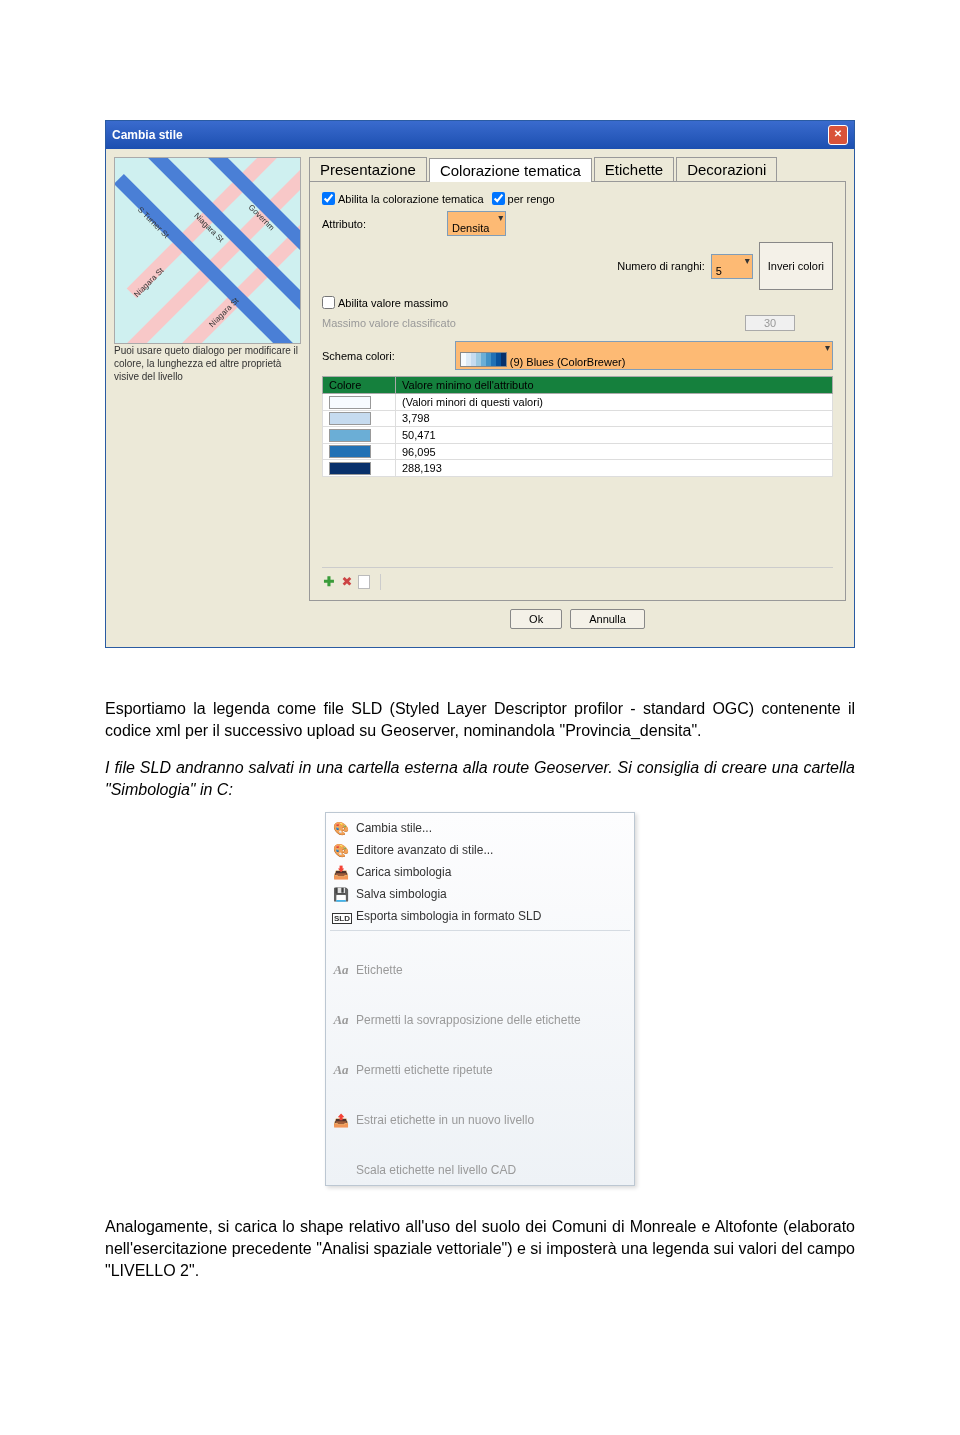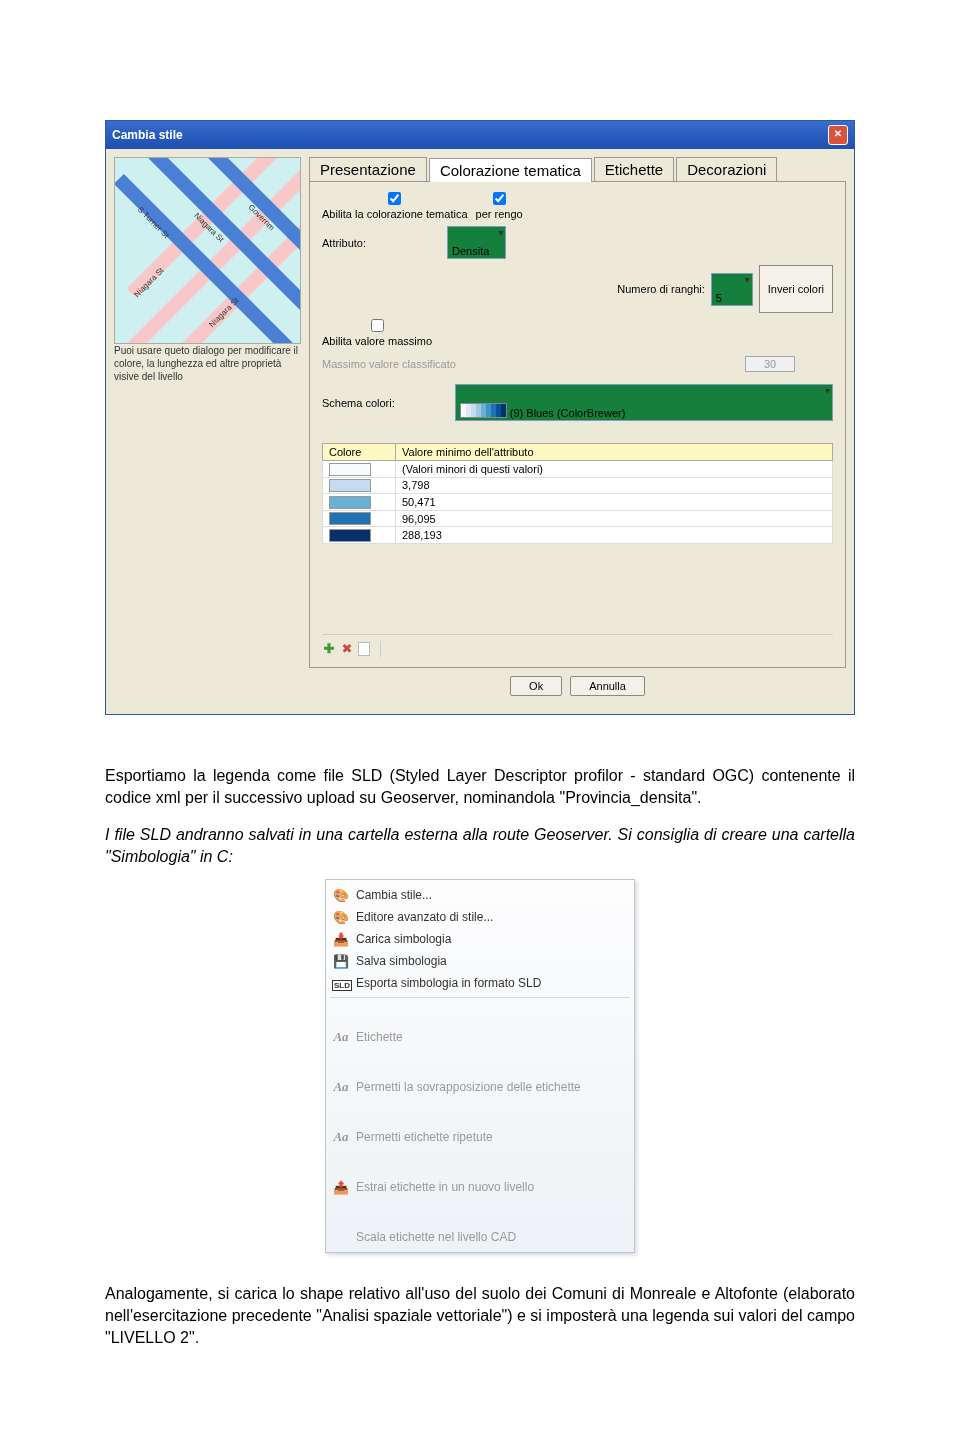--- a/index.html
+++ b/index.html
@@ -112,26 +112,26 @@
     background: #ece9d8;
     padding: 10px 12px;
   }
   .row {
     display: flex;
     align-items: center;
     gap: 8px;
     margin-bottom: 6px;
     font-size: 11px;
   }
-  .row label { display: flex; align-items: center; gap: 3px; flex-direction: column; }
+  .row label { display: flex; align-items: center; gap: 3px; }
   .row input[type="checkbox"] { margin: 0; }
   .select {
     border: 1px solid #7f9db9;
-    background: #15803d;
-    padding: 18px 16px 1px 4px;
+    background: #fdba74;
+    padding: 10px 16px 1px 4px;
     font-size: 11px;
     position: relative;
     display: inline-block;
   }
   .select::after {
     content: "▾";
     position: absolute;
     right: 2px;
     top: 0;
     font-size: 10px;
@@ -151,36 +151,36 @@
     width: 40px;
     text-align: center;
     padding: 1px 4px;
     font-size: 11px;
     color: #999;
   }
   .scheme-row {
     display: flex;
     align-items: center;
     gap: 10px;
-    margin: 10px 0 22px 0;
+    margin: 10px 0 6px 0;
   }
   .scheme-preview {
     display: inline-flex;
     border: 1px solid #888;
     height: 13px;
   }
   .scheme-preview span { width: 5px; height: 100%; display:inline-block; }
   .color-table {
     border: 1px solid #aaa;
     background: #fff;
     width: 100%;
     border-collapse: collapse;
   }
   .color-table th {
-    background: #fef9c3;
+    background: #15803d;
     border: 1px solid #aaa;
     font-weight: normal;
     text-align: left;
     padding: 2px 6px;
     font-size: 11px;
   }
   .color-table td {
     border: 1px solid #ddd;
     padding: 1px 6px;
     font-size: 11px;

